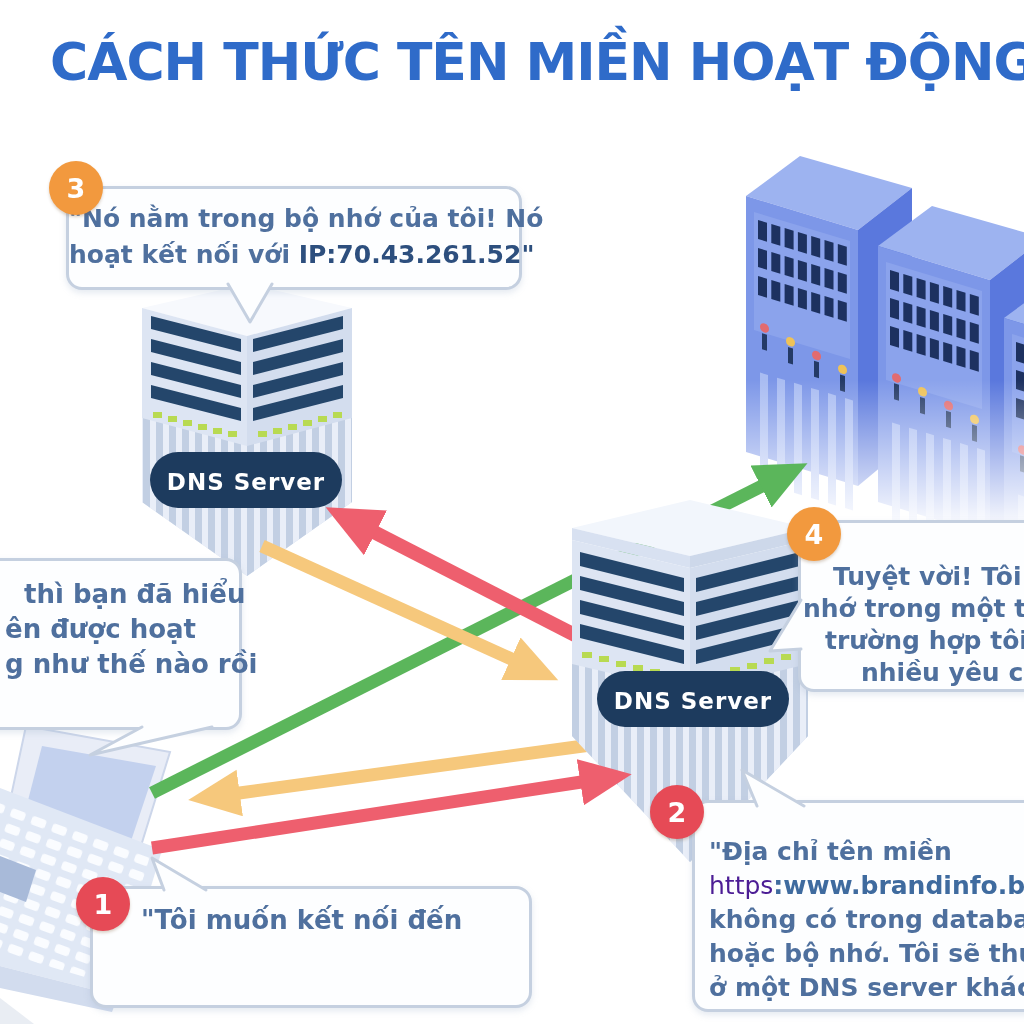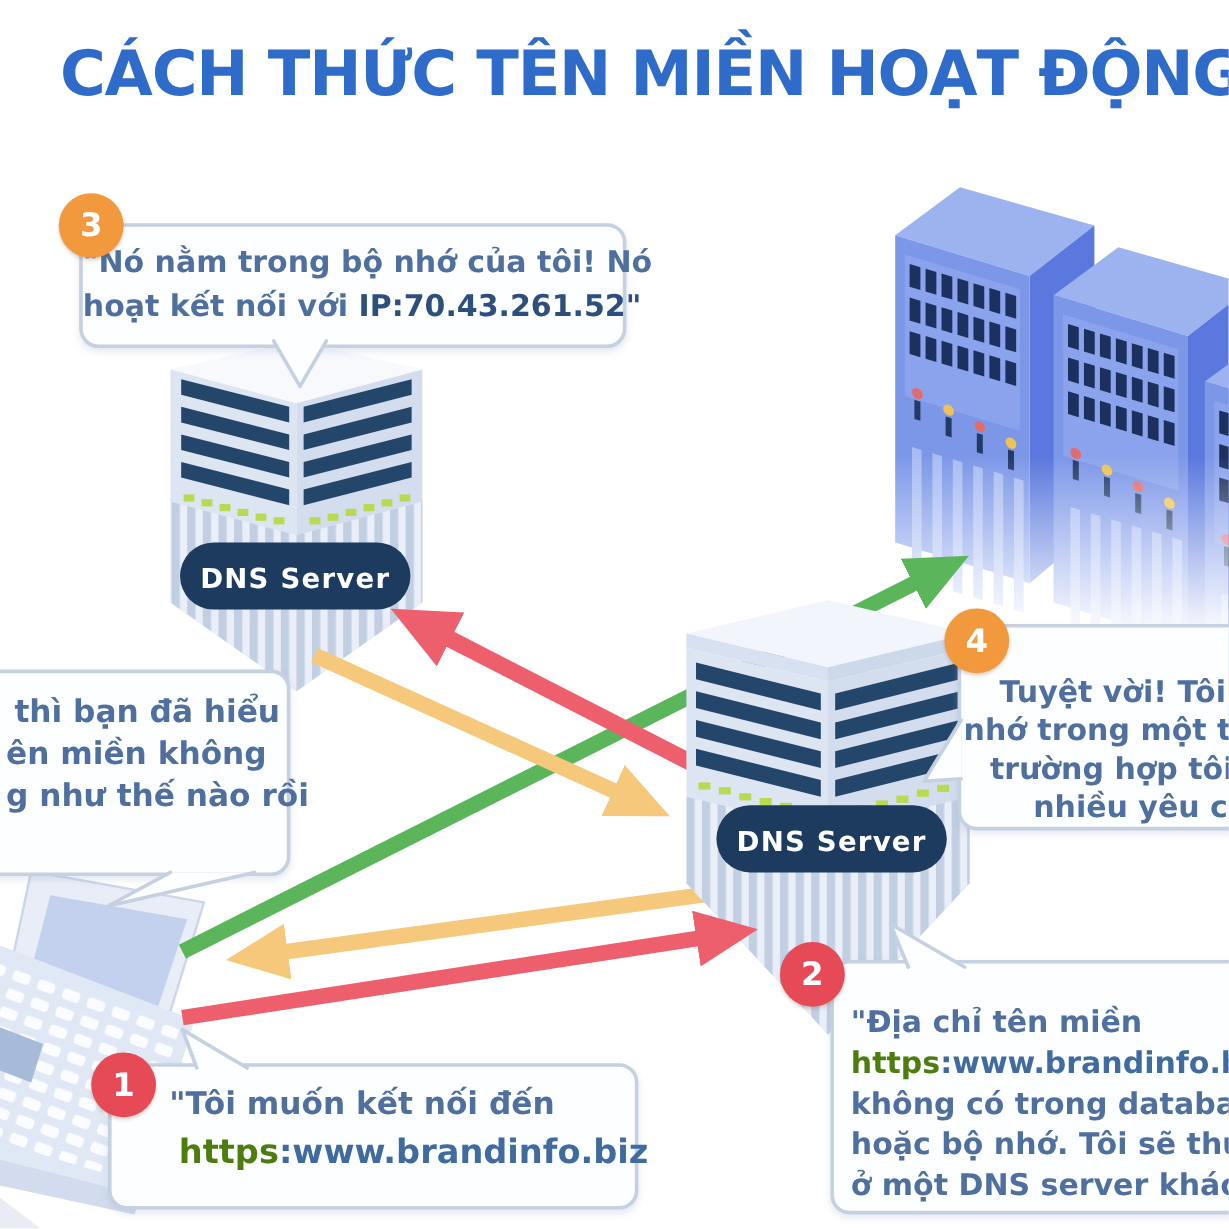--- a/index.html
+++ b/index.html
@@ -19,21 +19,21 @@
   #bubble1{left:90px;top:886px;width:442px;height:122px;font-size:26px;box-sizing:border-box;padding-top:16px;}
   #bubble1 .l1{padding-left:48px;}
   #bubble1 .l2{padding-left:56px;font-size:28px;margin-top:8px;font-weight:700;}
   #bubble2{left:692px;top:800px;width:380px;height:212px;font-size:25px;line-height:34px;
            padding:32px 0 0 14px;box-sizing:border-box;}
   #bubble4{left:798px;top:520px;width:300px;height:172px;font-size:25px;line-height:32px;
            padding:38px 0 0 0;box-sizing:border-box;}
   #bubble4 .l1{margin-left:32px;} #bubble4 .l2{margin-left:2px;}
   #bubble4 .l3{margin-left:24px;} #bubble4 .l4{margin-left:60px;}
   .ip-strong{font-weight:800;color:#2d4f7e;}
-  .url-light{color:#4d7c0f;font-weight:700;}
+  .url-light{color:#4c1d95;font-weight:400;}
   .url-dark{color:#3f6b9f;font-weight:700;}
   .step-circle{position:absolute;width:54px;height:54px;border-radius:50%;color:#ffffff;
                font-weight:bold;font-size:27px;display:flex;align-items:center;justify-content:center;
                z-index:22;box-shadow:0 2px 3px rgba(120,80,40,.25);}
   .step-red{background:#e64a56;} .step-orange{background:#f2993e;}
   #circle3{left:49px;top:161px;} #circle4{left:787px;top:507px;}
   #circle1{left:76px;top:877px;} #circle2{left:650px;top:785px;}
 </style>
 </head>
 <body>
@@ -214,28 +214,27 @@
   </svg>
 
   <div id="title">CÁCH THỨC TÊN MIỀN HOẠT ĐỘNG</div>
 
   <div class="bubble" id="bubble3">
     <div class="b-line">"Nó nằm trong bộ nhớ của tôi! Nó</div>
     <div class="b-line"><span>hoạt kết nối với </span><span class="ip-strong">IP:70.43.261.52"</span></div>
   </div>
 
   <div class="bubble" id="bubble-left">
-    <div class="b-line" style="margin-left:7px">thì bạn đã hiểu</div>
-    <div class="b-line">ên miền không</div>
+    <div class="b-line" style="margin-left:19px">thì bạn đã hiểu</div>
+    <div class="b-line">ên được hoạt</div>
     <div class="b-line">g như thế nào rồi</div>
   </div>
 
   <div class="bubble" id="bubble1">
     <div class="b-line l1">"Tôi muốn kết nối đến</div>
-    <div class="b-line l2"><span class="url-light">https</span><span class="url-dark">:www.brandinfo.biz</span></div>
   </div>
 
   <div class="bubble" id="bubble2">
     <div class="b-line">"Địa chỉ tên miền</div>
     <div class="b-line"><span class="url-light">https</span><span class="url-dark">:www.brandinfo.biz</span></div>
     <div class="b-line">không có trong database</div>
     <div class="b-line">hoặc bộ nhớ. Tôi sẽ thử tìm</div>
     <div class="b-line">ở một DNS server khác."</div>
   </div>
 

